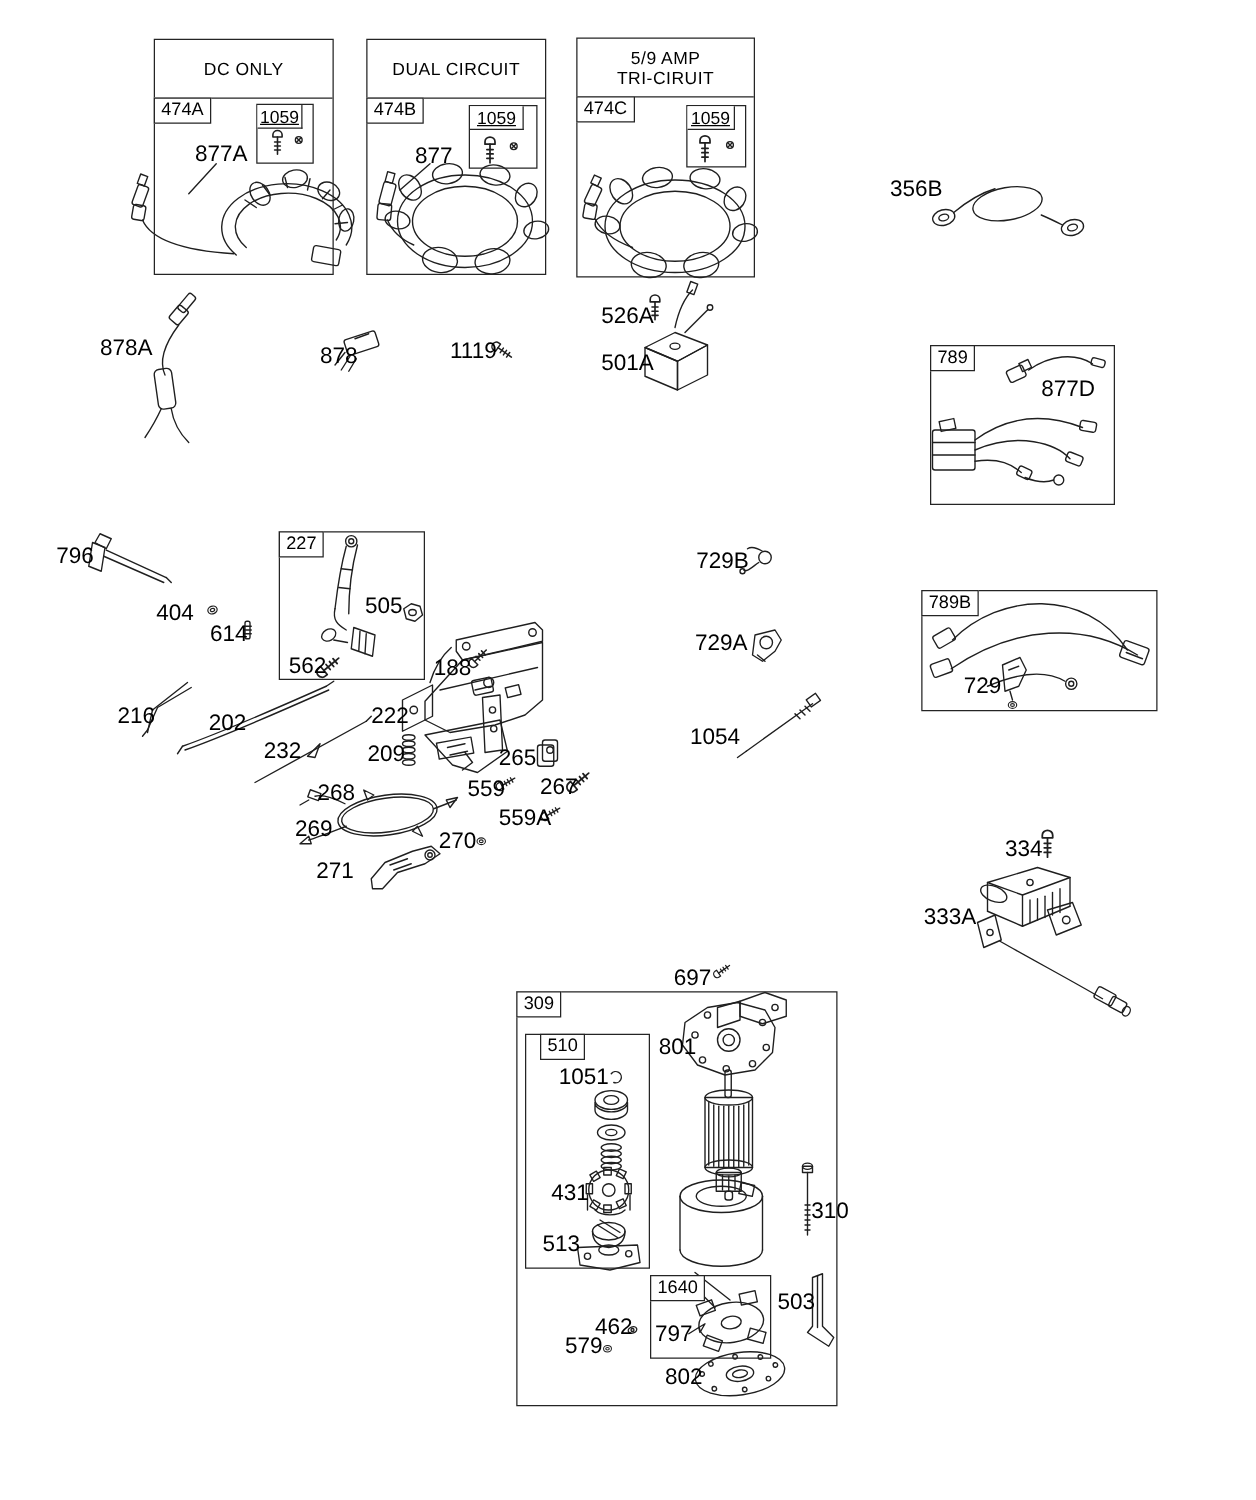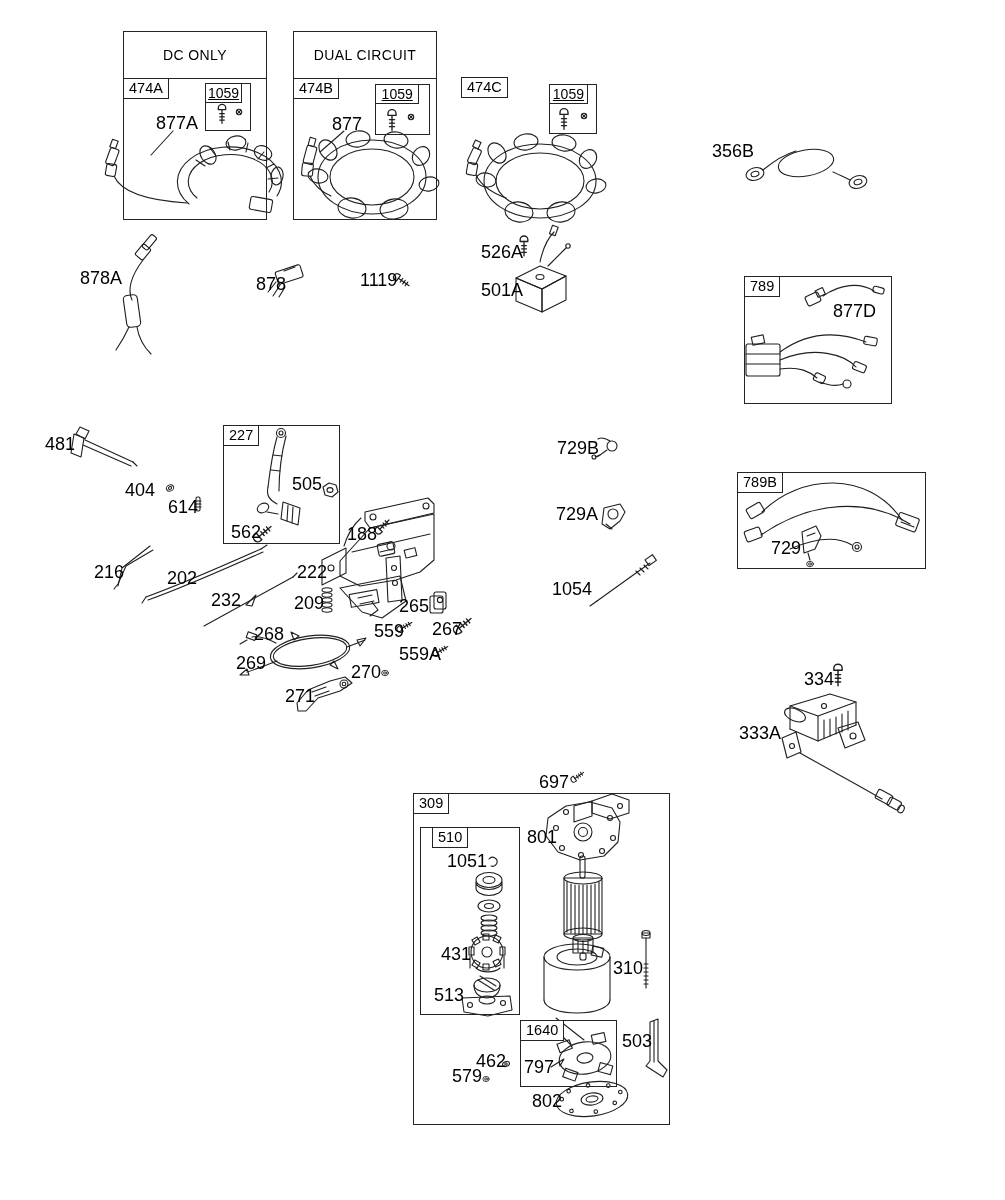--- a/index.html
+++ b/index.html
@@ -512,20 +512,26 @@
 </div>
 
 <div class="panel" style="left:293px;top:31px;width:142px;height:187px">
   <div class="panel-title">DUAL CIRCUIT</div>
 </div>
 <div class="tag" style="left:293px;top:78px">474B</div>
 <div class="kit" style="left:375px;top:84px;width:53px;height:49px">
   <div class="kit-title">1059</div>
 </div>
 
+<div class="panel" style="left:461px;top:30px;width:141px;height:190px">
+  <div class="panel-title">
+    <div>5/9  AMP</div>
+    <div>TRI-CIRUIT</div>
+  </div>
+</div>
 <div class="tag" style="left:461px;top:77px">474C</div>
 <div class="kit" style="left:549px;top:84px;width:46px;height:48px">
   <div class="kit-title">1059</div>
 </div>
 
 <div class="frame" style="left:744px;top:276px;width:146px;height:126px"></div>
 <div class="tag" style="left:744px;top:276px">789</div>
 
 <div class="frame" style="left:737px;top:472px;width:187px;height:95px"></div>
 <div class="tag" style="left:737px;top:472px">789B</div>
@@ -544,50 +550,50 @@
 
 <div class="lbl" style="left:156px;top:116px">877A</div>
 <div class="lbl" style="left:332px;top:117px">877</div>
 <div class="lbl" style="left:712px;top:144px">356B</div>
 <div class="lbl" style="left:80px;top:271px">878A</div>
 <div class="lbl" style="left:256px;top:277px">878</div>
 <div class="lbl" style="left:360px;top:273px">1119</div>
 <div class="lbl" style="left:481px;top:245px">526A</div>
 <div class="lbl" style="left:481px;top:283px">501A</div>
 <div class="lbl" style="left:833px;top:304px">877D</div>
-<div class="lbl" style="left:45px;top:437px">481</div>
+<div class="lbl" style="left:45px;top:437px">796</div>
 <div class="lbl" style="left:125px;top:483px">404</div>
 <div class="lbl" style="left:168px;top:500px">614</div>
 <div class="lbl" style="left:292px;top:477px">505</div>
 <div class="lbl" style="left:231px;top:525px">562</div>
 <div class="lbl" style="left:347px;top:527px">188</div>
 <div class="lbl" style="left:94px;top:565px">216</div>
 <div class="lbl" style="left:167px;top:571px">202</div>
 <div class="lbl" style="left:211px;top:593px">232</div>
 <div class="lbl" style="left:297px;top:565px">222</div>
 <div class="lbl" style="left:294px;top:596px">209</div>
 <div class="lbl" style="left:399px;top:599px">265</div>
 <div class="lbl" style="left:254px;top:627px">268</div>
 <div class="lbl" style="left:374px;top:624px">559</div>
 <div class="lbl" style="left:432px;top:622px">267</div>
 <div class="lbl" style="left:236px;top:656px">269</div>
 <div class="lbl" style="left:399px;top:647px">559A</div>
 <div class="lbl" style="left:351px;top:665px">270</div>
-<div class="lbl" style="left:285px;top:689px">271</div>
+<div class="lbl" style="left:253px;top:689px">271</div>
 <div class="lbl" style="left:557px;top:441px">729B</div>
 <div class="lbl" style="left:556px;top:507px">729A</div>
 <div class="lbl" style="left:552px;top:582px">1054</div>
 <div class="lbl" style="left:771px;top:541px">729</div>
 <div class="lbl" style="left:804px;top:672px">334</div>
 <div class="lbl" style="left:739px;top:726px">333A</div>
 <div class="lbl" style="left:539px;top:775px">697</div>
 <div class="lbl" style="left:527px;top:830px">801</div>
 <div class="lbl" style="left:447px;top:854px">1051</div>
 <div class="lbl" style="left:441px;top:947px">431</div>
 <div class="lbl" style="left:434px;top:988px">513</div>
-<div class="lbl" style="left:613px;top:961px">310</div>
+<div class="lbl" style="left:649px;top:961px">310</div>
 <div class="lbl" style="left:524px;top:1060px">797</div>
 <div class="lbl" style="left:476px;top:1054px">462</div>
 <div class="lbl" style="left:452px;top:1069px">579</div>
 <div class="lbl" style="left:532px;top:1094px">802</div>
 <div class="lbl" style="left:622px;top:1034px">503</div>
 
 </div>
 
 </body></html>

